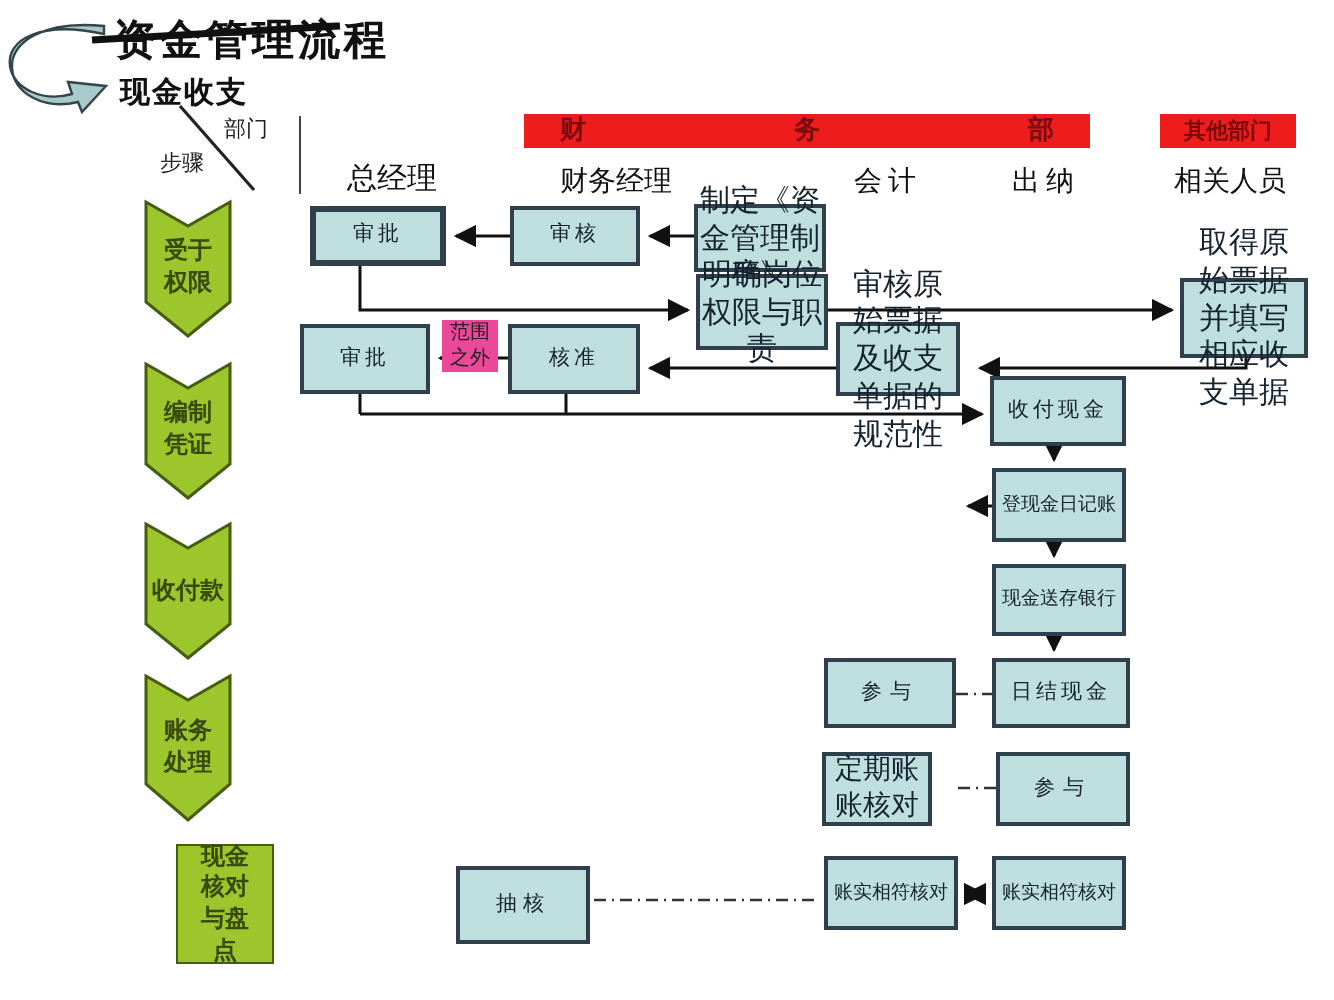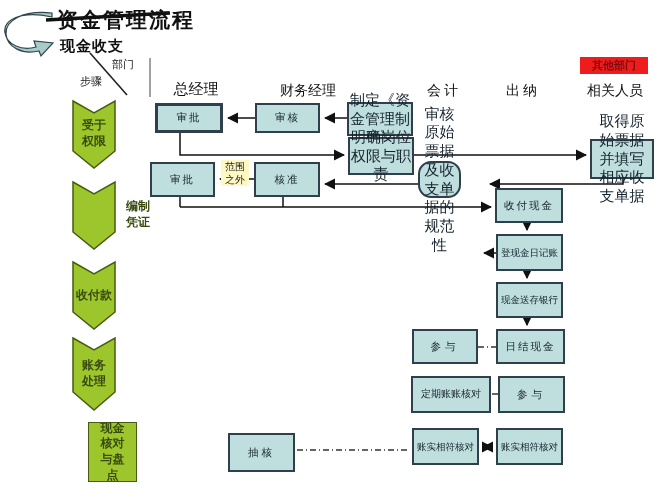--- a/index.html
+++ b/index.html
@@ -78,58 +78,59 @@
       <line x1="479" y1="394" x2="498" y2="394"></line>
       <line x1="297" y1="450" x2="410" y2="450"></line>
     </g>
   </svg>
 
   <div class="abs title" style="left:57px;top:6px;">资金管理流程</div>
   <div class="abs subtitle" style="left:60px;top:37px;">现金收支</div>
   <div class="abs axis-label" style="left:112px;top:57px;">部门</div>
   <div class="abs axis-label" style="left:80px;top:74px;">步骤</div>
 
+  <div class="abs redbar justify" style="left:262px;top:57px;width:283px;height:17px;font-size:13px;">财务部</div>
   <div class="abs redbar" style="left:580px;top:57px;width:68px;height:17px;font-size:11px;">其他部门</div>
 
   <div class="abs role" style="left:160px;top:80px;width:72px;font-size:15px;">总经理</div>
   <div class="abs role" style="left:272px;top:82px;width:72px;">财务经理</div>
   <div class="abs role" style="left:420px;top:82px;width:48px;letter-spacing:3px;">会计</div>
   <div class="abs role" style="left:499px;top:82px;width:48px;letter-spacing:3px;">出纳</div>
   <div class="abs role" style="left:583px;top:82px;width:64px;">相关人员</div>
 
   <div class="abs steptext w2" style="left:73px;top:112px;width:42px;height:44px;">
       <span>受于权限</span>
     </div>
-  <div class="abs steptext w2" style="left:73px;top:193px;width:42px;height:44px;margin-left:44px;">
+  <div class="abs steptext w2" style="left:73px;top:193px;width:42px;height:44px;">
       <span>编制凭证</span>
     </div>
   <div class="abs steptext w3" style="left:73px;top:276px;width:42px;height:40px;">
       <span>收付款</span>
     </div>
   <div class="abs steptext w2" style="left:73px;top:352px;width:42px;height:44px;">
       <span>账务处理</span>
     </div>
   <div class="abs steptext w2" style="left:88px;top:422px;width:49px;height:60px;background:#9dc62d;border:1.5px solid #465c10;box-sizing:border-box;">
       <span>现金核对与盘点</span>
     </div>
 
   <div class="abs fbox thick" style="left:155px;top:103px;width:68px;height:30px;">审批</div>
   <div class="abs fbox" style="left:255px;top:103px;width:65px;height:30px;">审核</div>
   <div class="abs fbox small" style="left:347px;top:102px;width:66px;height:34px;">制定《资金管理制度》</div>
   <div class="abs fbox small" style="left:348px;top:137px;width:66px;height:38px;">明确岗位权限与职责</div>
   <div class="abs fbox small" style="left:590px;top:139px;width:64px;height:40px;">取得原始票据并填写相应收支单据</div>
   <div class="abs fbox" style="left:150px;top:162px;width:65px;height:35px;">审批</div>
   <div class="abs fbox" style="left:254px;top:162px;width:66px;height:35px;">核准</div>
-  <div class="abs fbox small" style="left:418px;top:161px;width:43px;height:37px;border-radius:13px;">审核原始票据及收支单据的规范性</div>
+  <div class="abs fbox small" style="left:418px;top:161px;width:62px;height:37px;">审核原始票据及收支单据的规范性</div>
   <div class="abs fbox" style="left:495px;top:188px;width:68px;height:35px;">收付现金</div>
   <div class="abs fbox" style="left:496px;top:234px;width:67px;height:37px;font-size:9.5px;letter-spacing:0;">登现金日记账</div>
   <div class="abs fbox" style="left:496px;top:282px;width:67px;height:36px;font-size:9.5px;letter-spacing:0;">现金送存银行</div>
   <div class="abs fbox" style="left:412px;top:329px;width:66px;height:35px;letter-spacing:4px;">参与</div>
   <div class="abs fbox" style="left:496px;top:329px;width:69px;height:35px;">日结现金</div>
-  <div class="abs fbox" style="left:411px;top:376px;width:80px;height:37px;font-size:10px;letter-spacing:0;">定期账账核对</div>
+  <div class="abs fbox" style="left:411px;top:376px;width:55px;height:37px;font-size:14px;letter-spacing:0;">定期账账核对</div>
   <div class="abs fbox" style="left:498px;top:376px;width:67px;height:37px;letter-spacing:4px;">参与</div>
   <div class="abs fbox" style="left:412px;top:428px;width:67px;height:37px;font-size:9.5px;letter-spacing:0;">账实相符核对</div>
   <div class="abs fbox" style="left:496px;top:428px;width:67px;height:37px;font-size:9.5px;letter-spacing:0;">账实相符核对</div>
   <div class="abs fbox" style="left:228px;top:433px;width:67px;height:39px;letter-spacing:3px;">抽核</div>
 
-  <div class="abs note" style="left:221px;top:160px;width:28px;background:#fef9c3;">范围之外</div>
+  <div class="abs note" style="left:221px;top:160px;width:28px;background:#ec4899;">范围之外</div>
 
 </div>
 
 </body></html>

